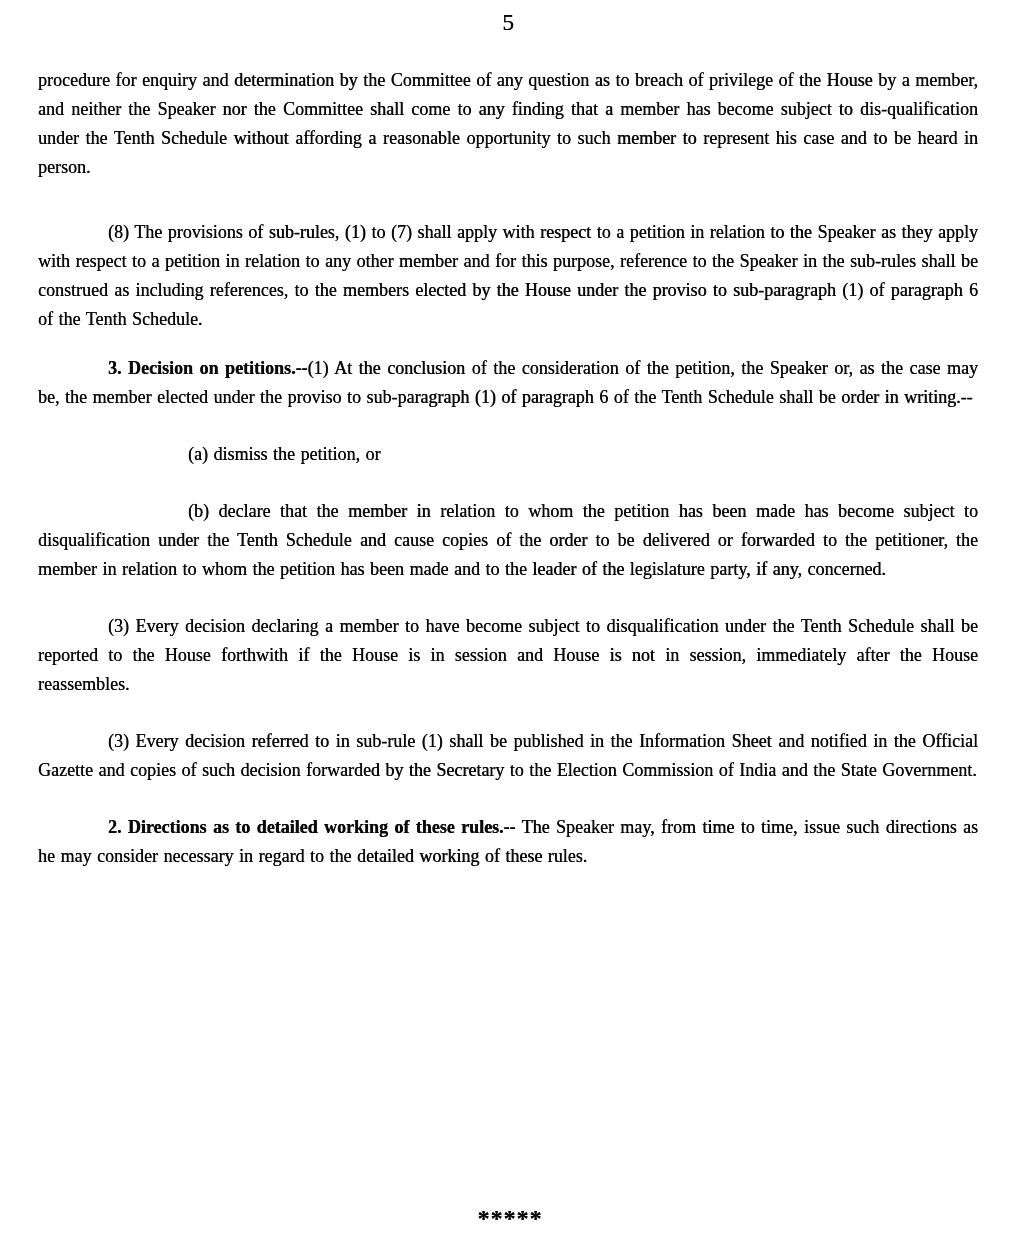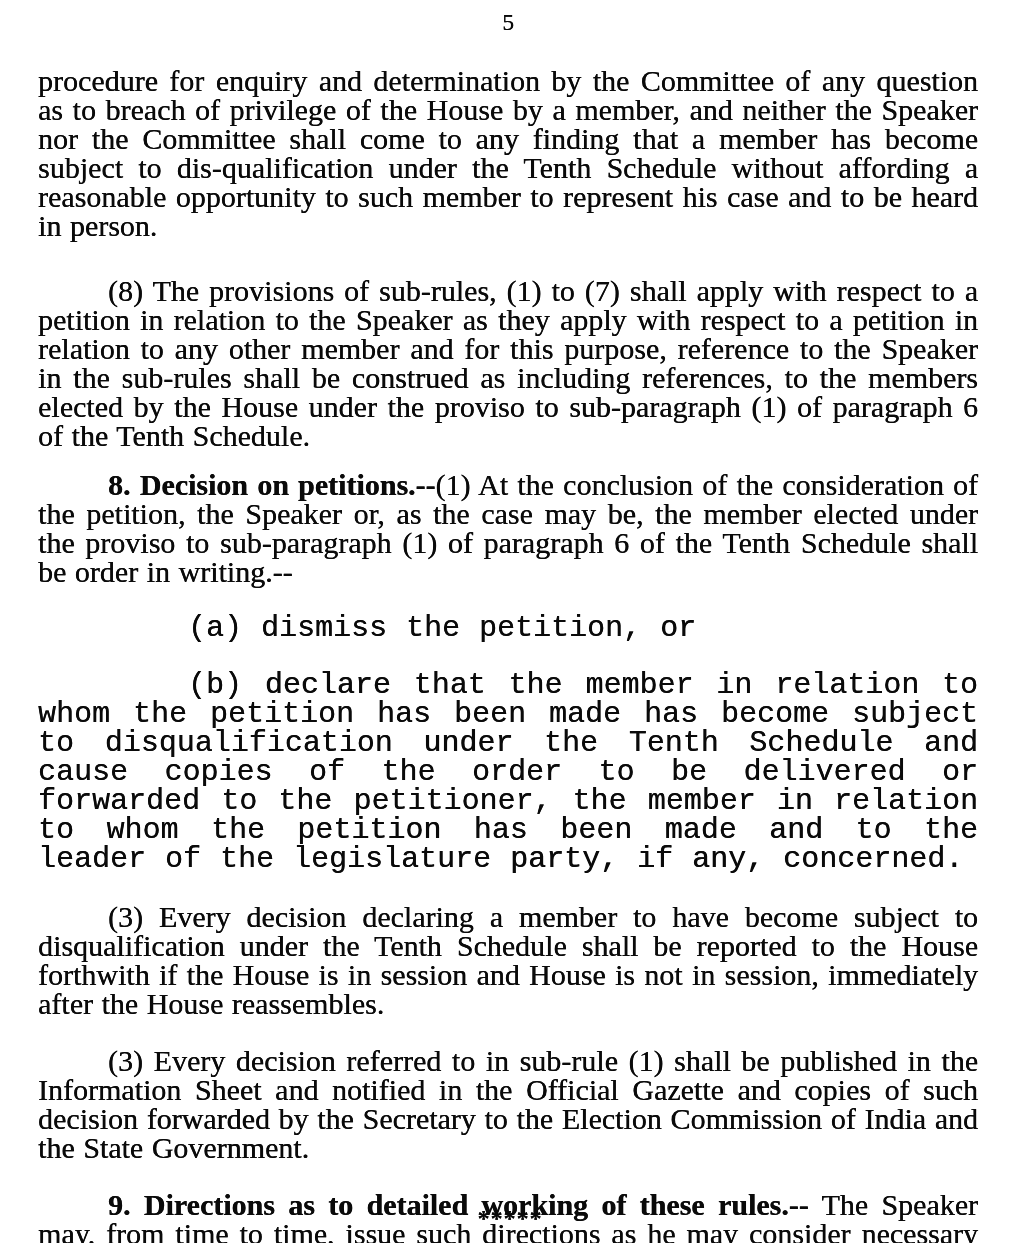--- a/index.html
+++ b/index.html
@@ -21,42 +21,41 @@
     box-sizing: border-box;
   }
   .page-number {
     text-align: center;
     font-size: 23.5px;
     line-height: 29px;
     text-shadow: 0.3px 0 0 currentColor;
   }
   .para {
     margin: 28px 0 0 0;
-    font-size: 30px;
+    font-size: 18px;
     line-height: 29px;
     text-align: justify;
     text-shadow: 0.3px 0 0 currentColor;
     word-spacing: 1px;
   }
   .para.first {
     margin-top: 29px;
   }
   .para.gap-lg {
     margin-top: 36px;
   }
   .para.gap-sm {
     margin-top: 20px;
   }
   .indent {
     text-indent: 70px;
     font-family: Liberation Serif, serif;
   }
   .deep-indent {
     text-indent: 150px;
-    font-family: Liberation Mono, monospace;
   }
   .lead {
     font-weight: bold;
   }
   .end-mark {
     position: absolute;
     left: 0; right: 0;
     top: 1205px;
     text-align: center;
     font-weight: bold;
@@ -69,27 +68,27 @@
 <body>
 
 <div class="page">
 
   <div class="page-number">5</div>
 
   <p class="para first"><b class="lead"></b><span>procedure for enquiry and determination by the Committee of any question as to breach of privilege of the House by a member, and neither the Speaker nor the Committee shall come to any finding that a member has become subject to dis-qualification under the Tenth Schedule without affording a reasonable opportunity to such member to represent his case and to be heard in person.</span></p>
 
   <p class="para gap-lg indent"><b class="lead"></b><span>(8) The provisions of sub-rules, (1) to (7) shall apply with respect to a petition in relation to the Speaker as they apply with respect to a petition in relation to any other member and for this purpose, reference to the Speaker in the sub-rules shall be construed as including references, to the members elected by the House under the proviso to sub-paragraph (1) of paragraph 6 of the Tenth Schedule.</span></p>
 
-  <p class="para gap-sm indent"><b class="lead">8. Decision on petitions.--</b><span>(1) At the conclusion of the consideration of the petition, the Speaker or, as the case may be, the member elected under the proviso to sub-paragraph (1) of paragraph 6 of the Tenth Schedule shall be order in writing.--</span></p>
+  <p class="para gap-sm indent"><b class="lead">3. Decision on petitions.--</b><span>(1) At the conclusion of the consideration of the petition, the Speaker or, as the case may be, the member elected under the proviso to sub-paragraph (1) of paragraph 6 of the Tenth Schedule shall be order in writing.--</span></p>
 
   <p class="para deep-indent"><b class="lead"></b><span>(a) dismiss the petition, or</span></p>
 
   <p class="para deep-indent"><b class="lead"></b><span>(b) declare that the member in relation to whom the petition has been made has become subject to disqualification under the Tenth Schedule and cause copies of the order to be delivered or forwarded to the petitioner, the member in relation to whom the petition has been made and to the leader of the legislature party, if any, concerned.</span></p>
 
   <p class="para indent"><b class="lead"></b><span>(3) Every decision declaring a member to have become subject to disqualification under the Tenth Schedule shall be reported to the House forthwith if the House is in session and House is not in session, immediately after the House reassembles.</span></p>
 
   <p class="para indent"><b class="lead"></b><span>(3) Every decision referred to in sub-rule (1) shall be published in the Information Sheet and notified in the Official Gazette and copies of such decision forwarded by the Secretary to the Election Commission of India and the State Government.</span></p>
 
-  <p class="para indent"><b class="lead">9. Directions as to detailed working of these rules.--</b><span> The Speaker may, from time to time, issue such directions as he may consider necessary in regard to the detailed working of these rules.</span></p>
+  <p class="para indent"><b class="lead">2. Directions as to detailed working of these rules.--</b><span> The Speaker may, from time to time, issue such directions as he may consider necessary in regard to the detailed working of these rules.</span></p>
 
   <div class="end-mark">*****</div>
 
 </div>
 
 </body></html>

